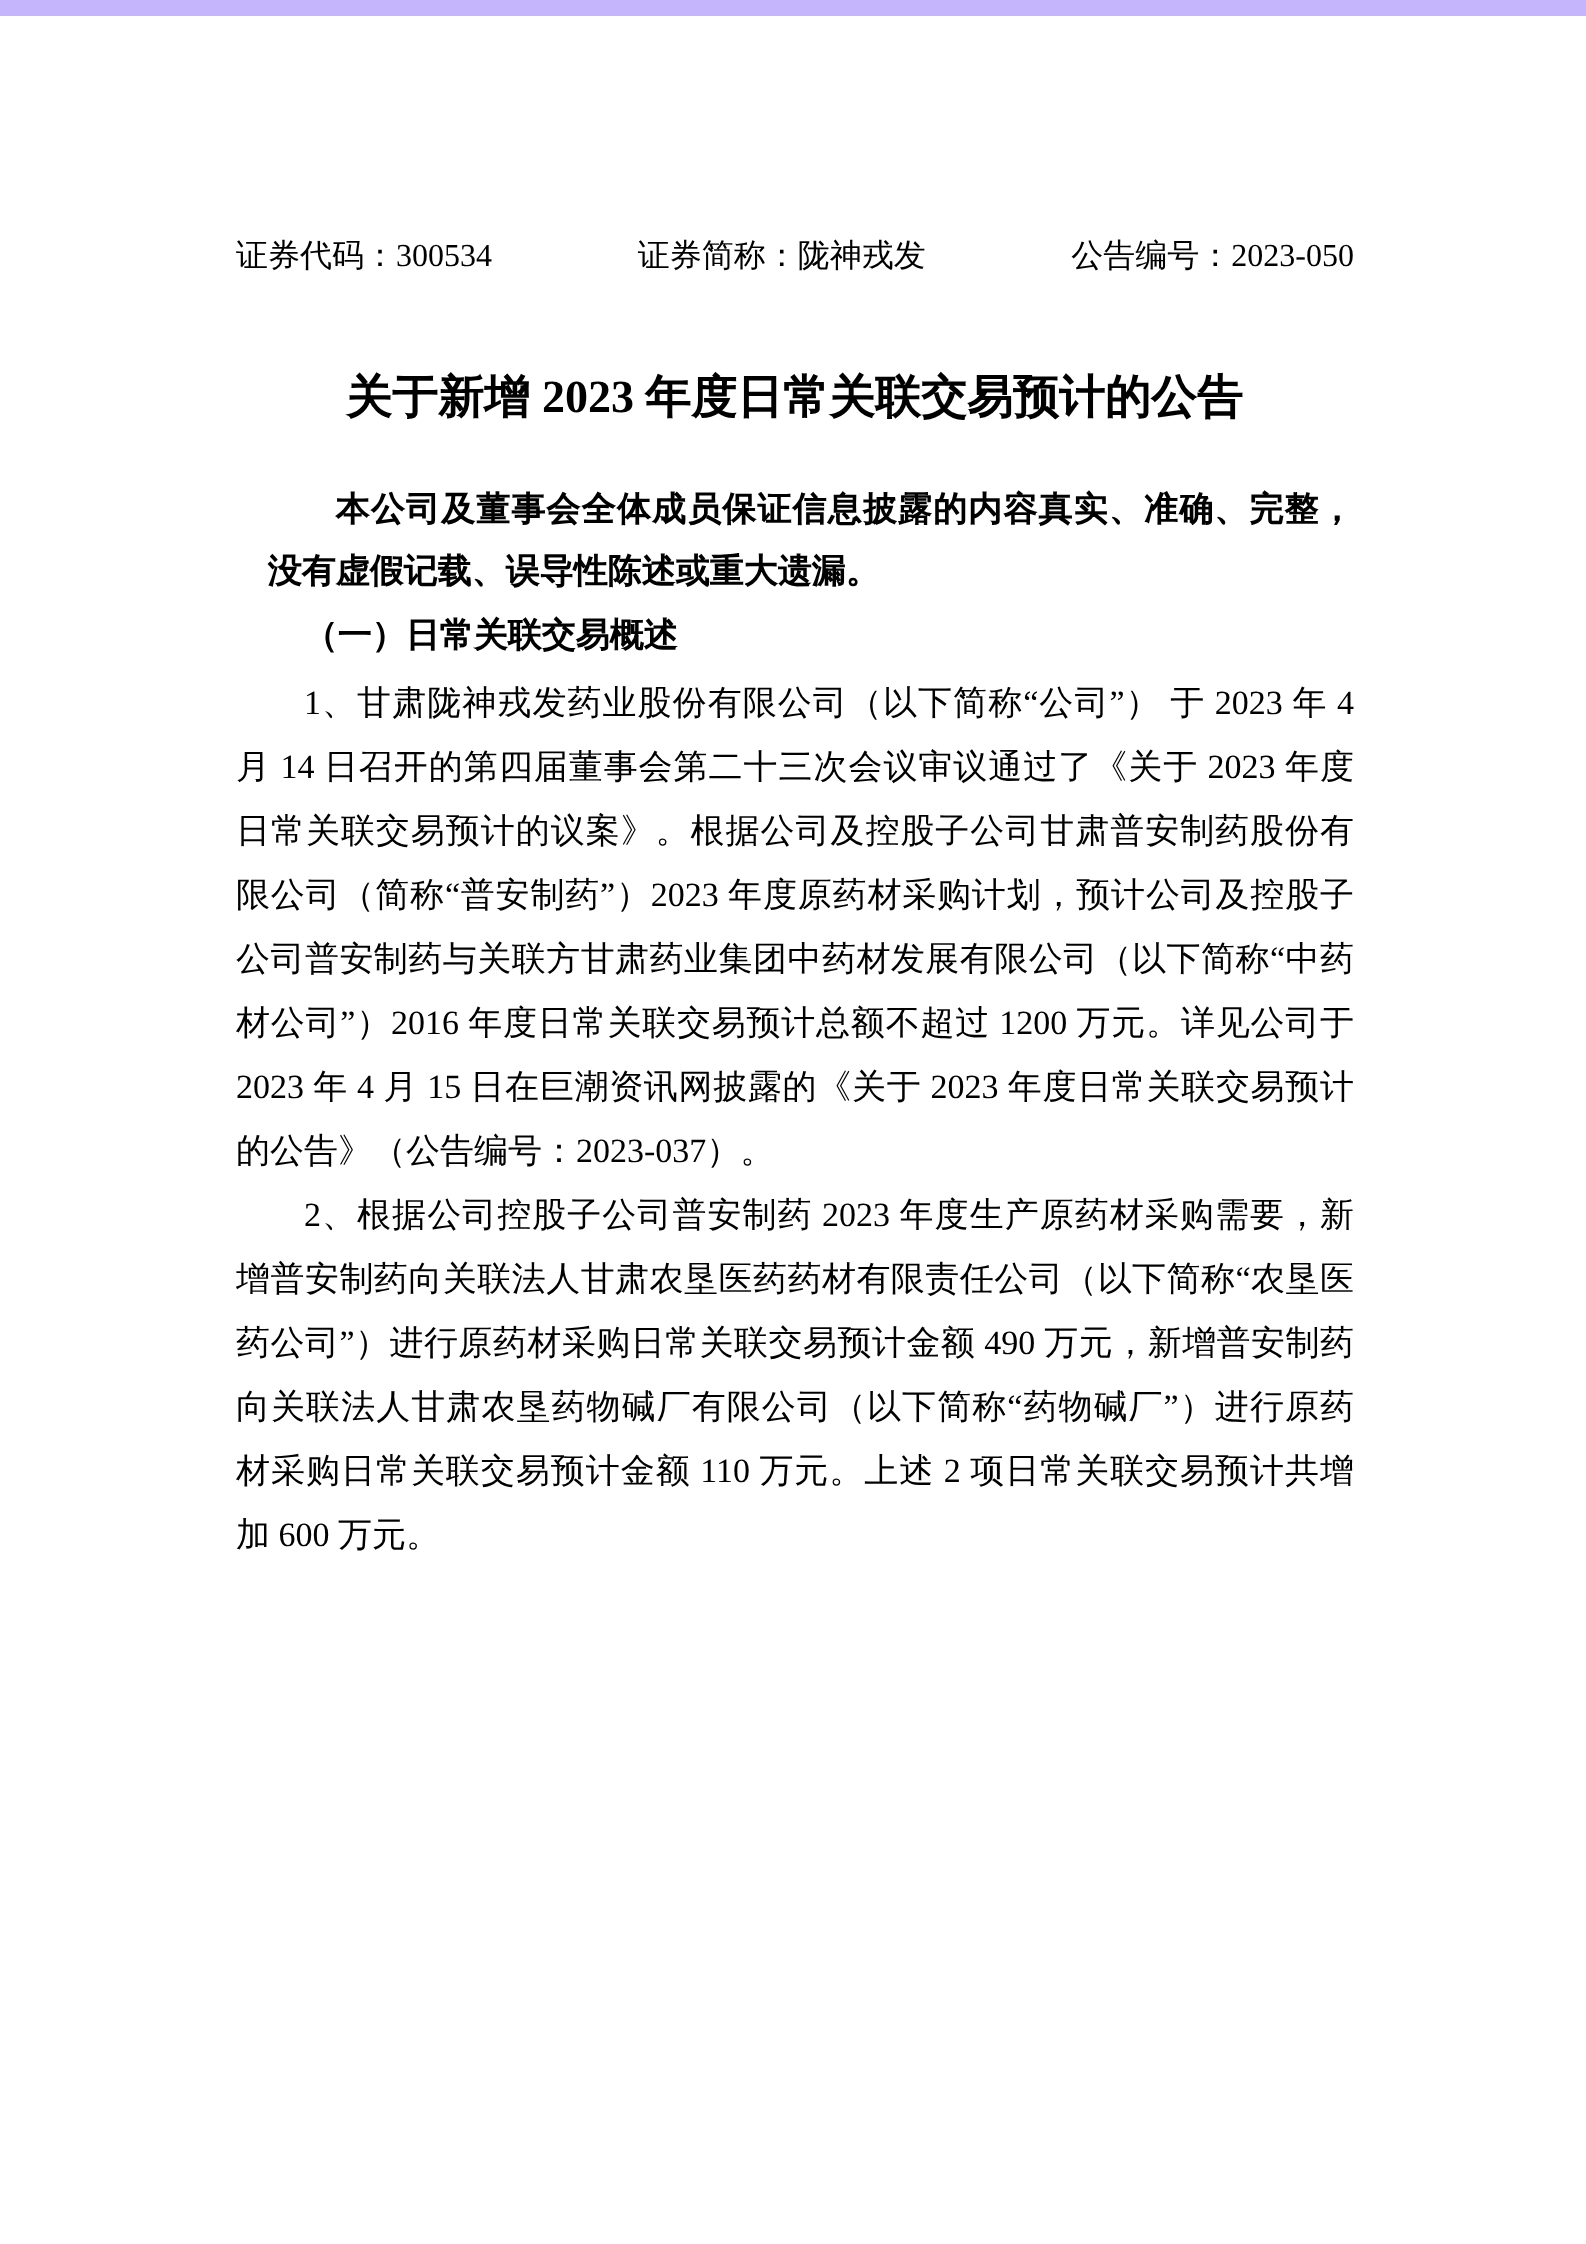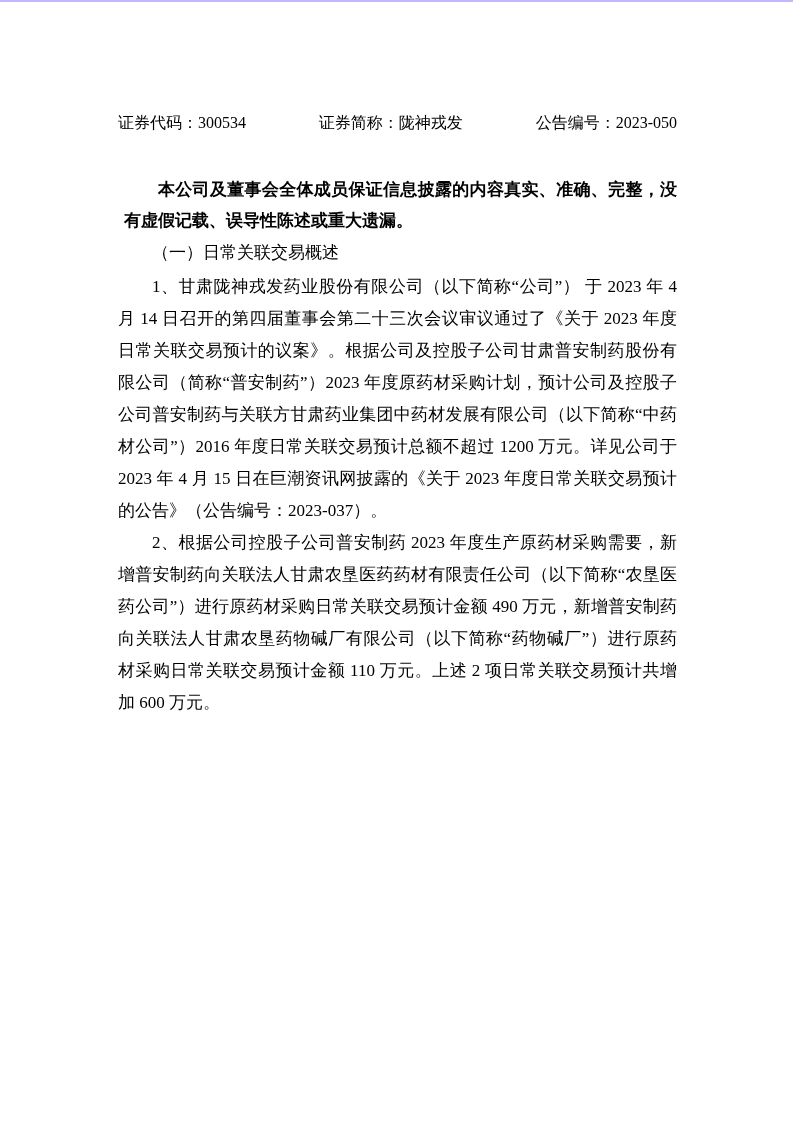--- a/index.html
+++ b/index.html
@@ -7,21 +7,21 @@
     padding: 0;
     background: #ffffff;
   }
   .page {
     position: relative;
     width: 793px;
     height: 1122px;
     margin: 0 auto;
     background: #ffffff;
     box-sizing: border-box;
-    border-top: 2px solid #c4b5fd;
+    border-top: 8px solid #c4b5fd;
     padding: 110px 116px 0 118px;
     font-family: "Liberation Serif", "DejaVu Serif", serif;
     color: #000000;
     overflow: hidden;
   }
   .header-row {
     display: flex;
     justify-content: space-between;
     align-items: baseline;
     font-size: 16px;
@@ -32,38 +32,38 @@
     margin: 40px 0 0 0;
     text-align: center;
     font-weight: bold;
     font-size: 23px;
     line-height: 37px;
   }
   .doc-title .title-line {
     display: block;
   }
   .disclaimer {
-    margin: 22px 0 0 6px;
+    margin: 22px 0 0 16px;
     font-size: 17px;
     font-weight: bold;
     line-height: 31px;
     text-indent: 2em;
     text-align: justify;
   }
   .heading-l1 {
     margin: 32px 0 0 0;
     font-size: 17px;
     font-weight: bold;
     line-height: 32px;
     text-indent: 2em;
   }
   .heading-l2 {
     margin: 1px 0 0 0;
     font-size: 17px;
-    font-weight: normal;
+    font-weight: bold;
     line-height: 32px;
     text-indent: 2em;
   }
   .body-para {
     margin: 2px 0 0 0;
     font-size: 17px;
     line-height: 32px;
     text-indent: 2em;
     text-align: justify;
   }
@@ -76,20 +76,21 @@
 
 <div class="page">
 
   <div class="header-row">
     <span>证券代码：300534</span>
     <span>证券简称：陇神戎发</span>
     <span>公告编号：2023-050</span>
   </div>
 
   <h1 class="doc-title">
+    <span class="title-line">关于新增 2023 年度日常关联交易预计的公告</span>
   </h1>
 
   <p class="disclaimer">本公司及董事会全体成员保证信息披露的内容真实、准确、完整，没有虚假记载、误导性陈述或重大遗漏。</p>
 
 
   <p class="heading-l2">（一）日常关联交易概述</p>
 
   <p class="body-para">1、甘肃陇神戎发药业股份有限公司（以下简称“公司”） 于 2023 年 4 月 14 日召开的第四届董事会第二十三次会议审议通过了《关于 2023 年度日常关联交易预计的议案》。根据公司及控股子公司甘肃普安制药股份有限公司（简称“普安制药”）2023 年度原药材采购计划，预计公司及控股子公司普安制药与关联方甘肃药业集团中药材发展有限公司（以下简称“中药材公司”）2016 年度日常关联交易预计总额不超过 1200 万元。详见公司于 2023 年 4 月 15 日在巨潮资讯网披露的《关于 2023 年度日常关联交易预计的公告》（公告编号：2023-037）。</p>
 
   <p class="body-para">2、根据公司控股子公司普安制药 2023 年度生产原药材采购需要，新增普安制药向关联法人甘肃农垦医药药材有限责任公司（以下简称“农垦医药公司”）进行原药材采购日常关联交易预计金额 490 万元，新增普安制药向关联法人甘肃农垦药物碱厂有限公司（以下简称“药物碱厂”）进行原药材采购日常关联交易预计金额 110 万元。上述 2 项日常关联交易预计共增加 600 万元。</p>

